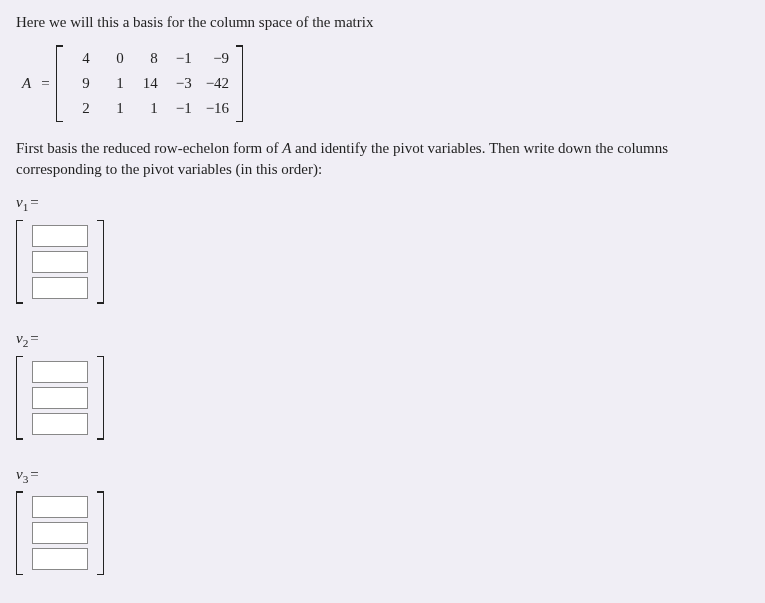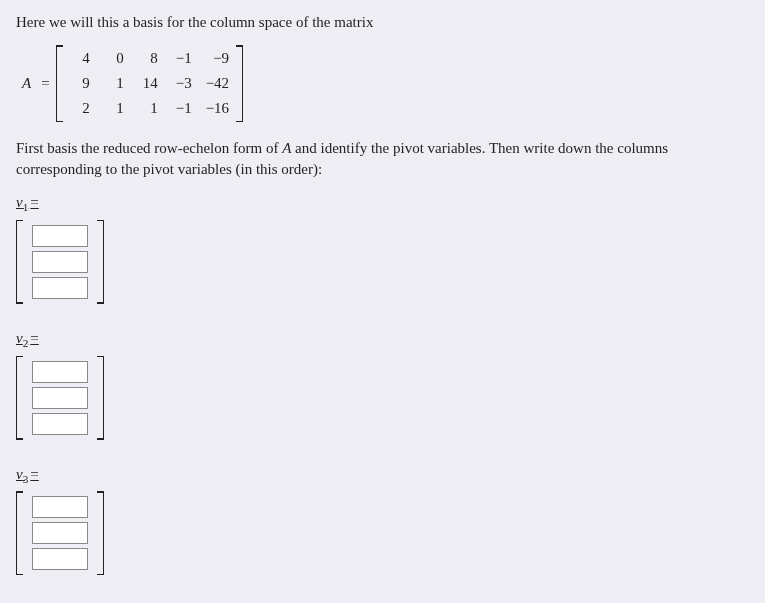--- a/index.html
+++ b/index.html
@@ -86,21 +86,20 @@
       font-style: italic;
     }
     .vec-section {
       margin-top: 10px;
       margin-bottom: 18px;
     }
     .vec-label {
       font-style: italic;
       margin-bottom: 2px;
       display: inline-block;
-      text-decoration: underline;
     }
     .vec-label sub {
       font-size: 0.75em;
       font-style: normal;
     }
     .vec-eq {
       font-style: normal;
       margin-left: 2px;
     }
     .vector {

